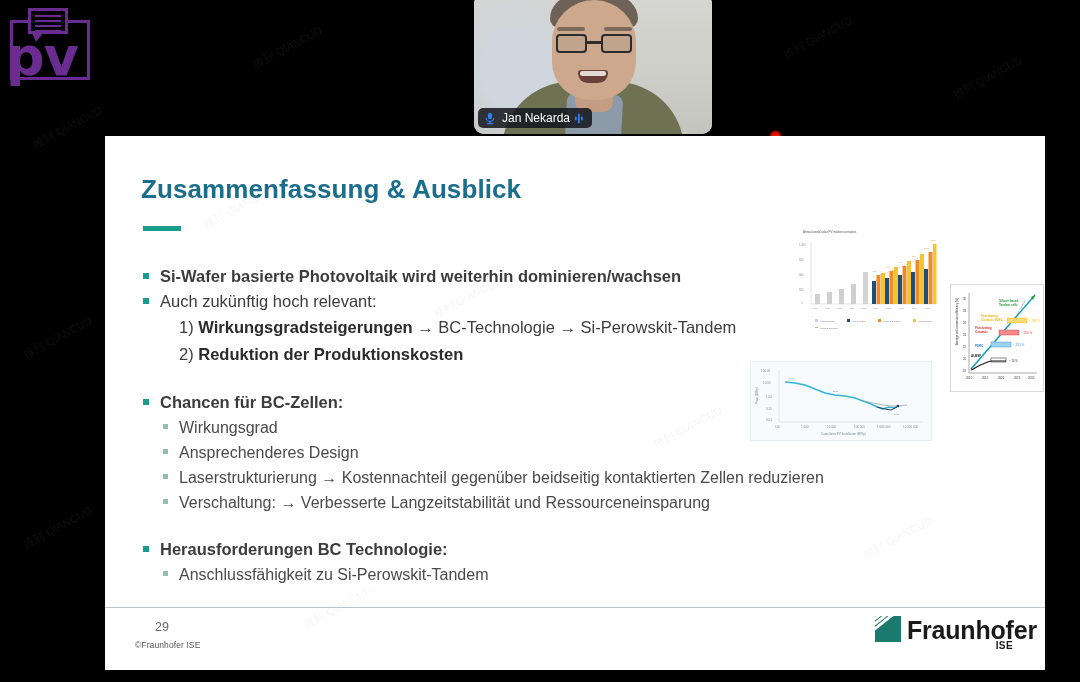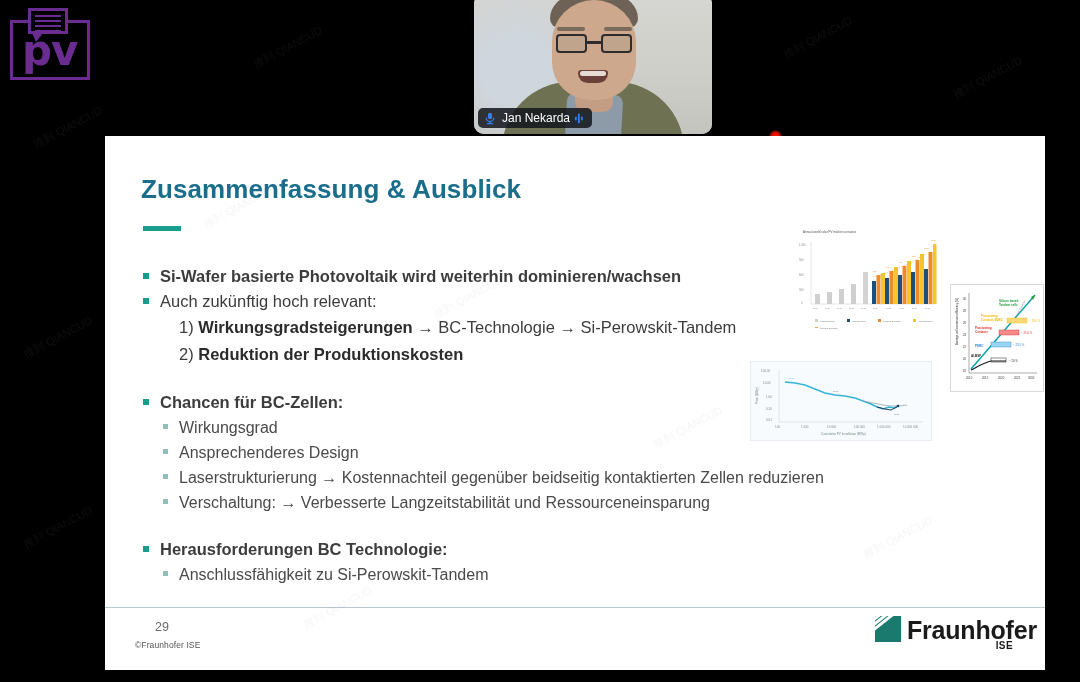--- a/index.html
+++ b/index.html
@@ -66,24 +66,24 @@
     position: absolute;
     left: 28px;
     top: 29px;
     width: 0; height: 0;
     border-left: 4px solid transparent;
     border-right: 7px solid transparent;
     border-top: 9px solid #6B2C91;
   }
   #pv-logo .pv-text {
     position: absolute;
-    left: 18px;
+    left: 2px;
     top: 26px;
     font-family: "DejaVu Sans", sans-serif;
-    font-size: 42px;
+    font-size: 54px;
     font-weight: 700;
     color: #6B2C91;
     line-height: 1;
     letter-spacing: -1px;
   }
 
   
   #video-tile {
     position: absolute;
     left: 474px;

